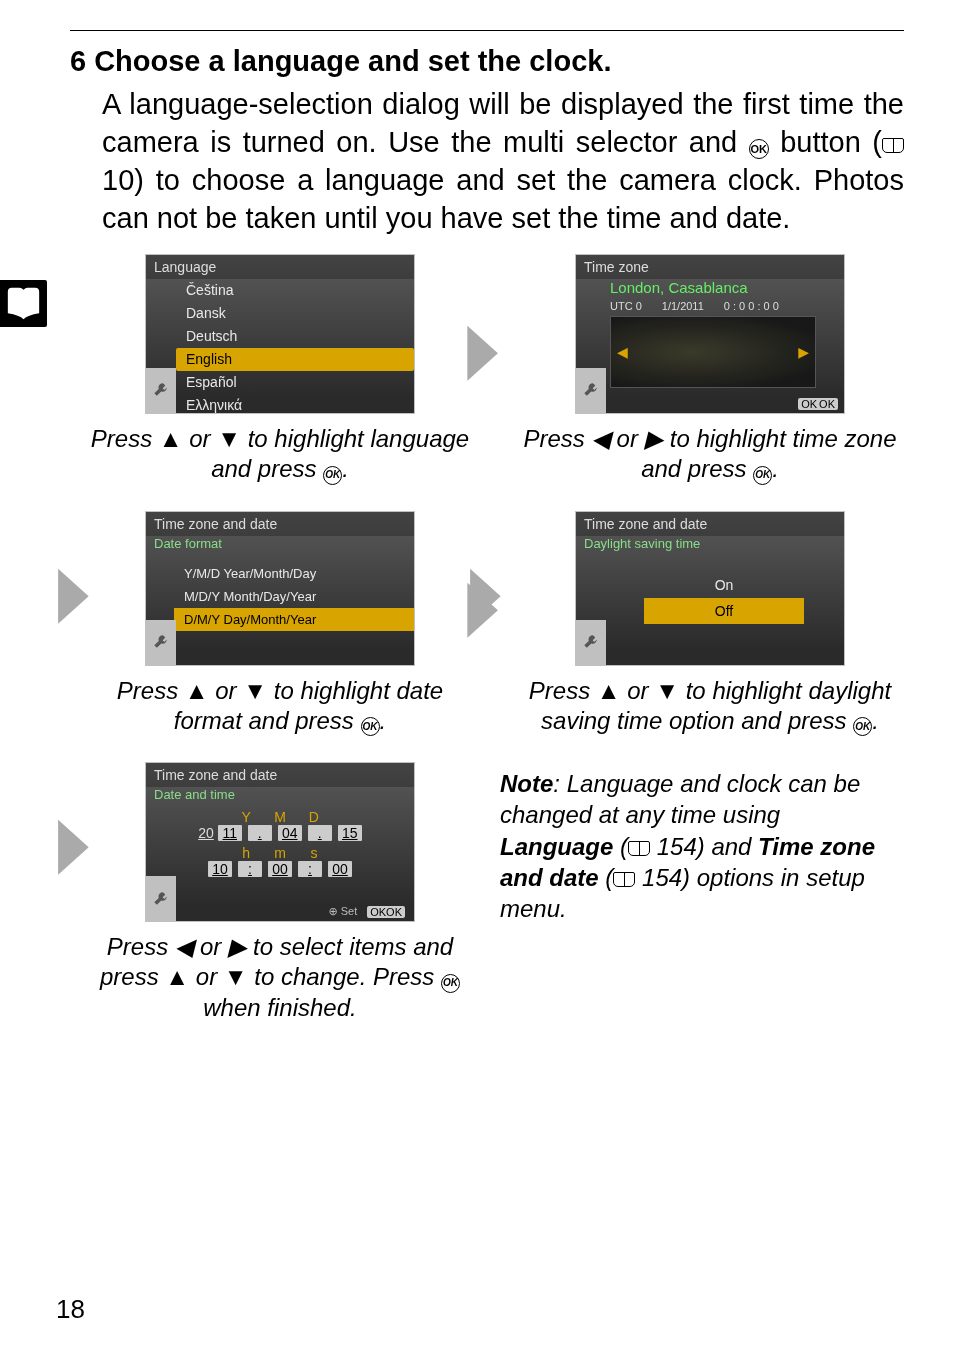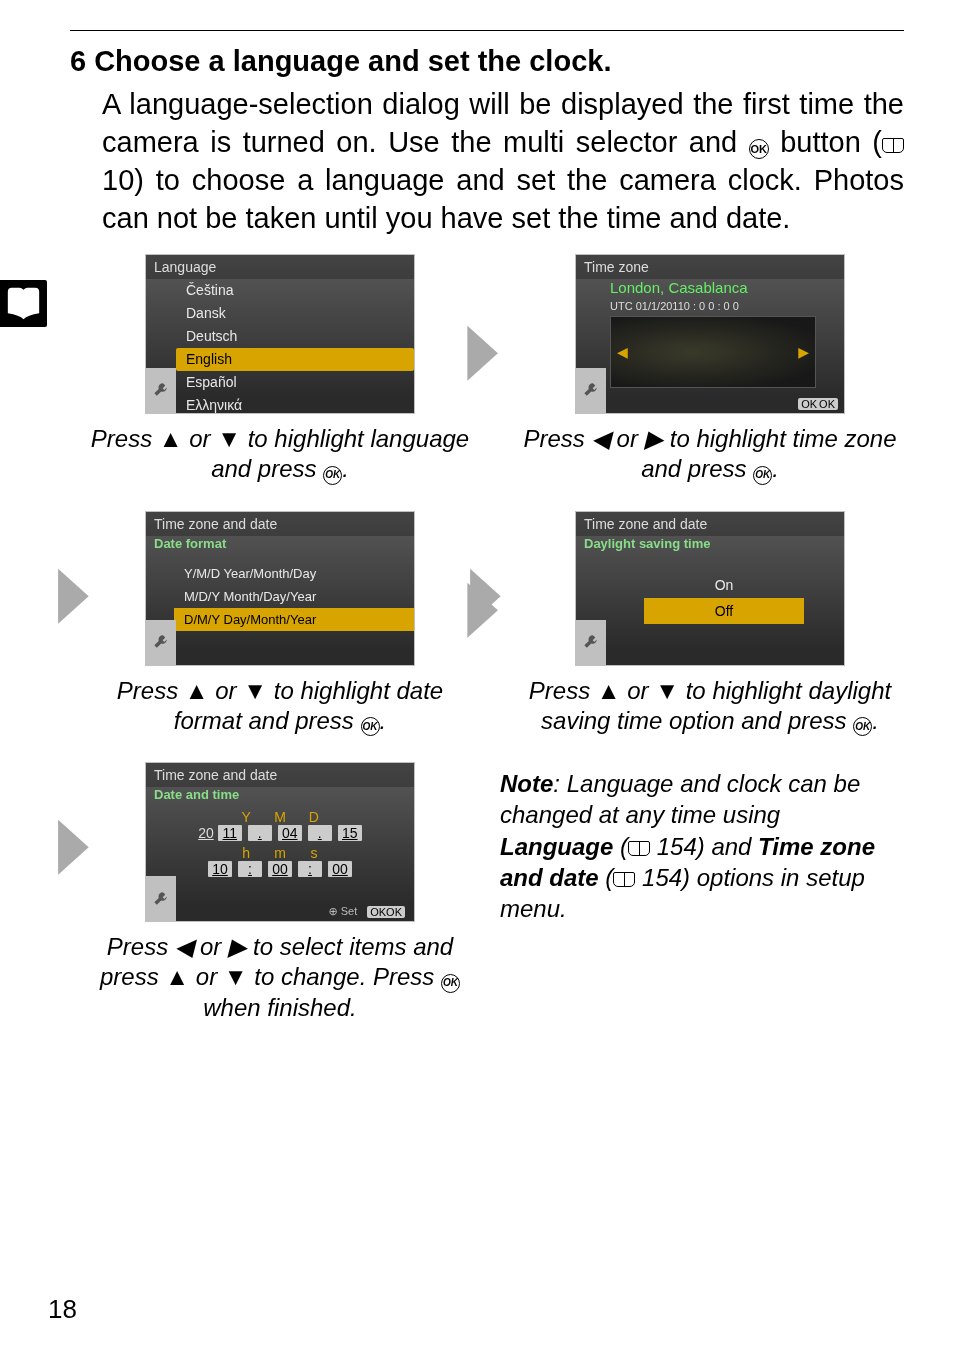--- a/index.html
+++ b/index.html
@@ -119,21 +119,20 @@
   .screen-title {
     background: rgba(0,0,0,0.25);
     font-size: 14px;
     color: #ddd;
     padding: 4px 8px;
   }
   .screen-subtitle {
     font-size: 13px;
     color: #8d8;
     padding: 0 8px 3px;
-    font-weight: bold;
   }
   .wrench-side {
     position: absolute;
     left: 0;
     bottom: 0;
     width: 30px;
     height: 45px;
     background: #c0c0c0;
     display:flex;
     align-items:center;
@@ -176,20 +175,21 @@
   .tz-info {
     font-size: 15px;
     color: #6e6;
     padding: 0 8px 2px 34px;
   }
   .tz-row {
     font-size: 11px;
     color: #ddd;
     padding: 2px 8px 0 34px;
     display: flex;
+    gap: 20px;
   }
   .world-map {
     margin: 4px 28px 0 34px;
     height: 72px;
     background: radial-gradient(ellipse at 40% 50%, #3a3a2a, #181818 80%);
     border: 1px solid #555;
     position: relative;
   }
   .world-map .arrow-l,
   .world-map .arrow-r {
@@ -284,21 +284,21 @@
     font-weight: bold;
     font-style: italic;
   }
   .note-block strong.opt {
     font-weight: bold;
     font-style: italic;
   }
   .page-num {
     position: absolute;
     bottom: 20px;
-    left: 48px;
+    left: 56px;
     font-size: 26px;
   }
   .wrench-icon {
     width: 18px; height: 18px;
   }
   .row3-left .chev-left,
   .row2-left .chev-left,
   .row2-right .chev-left {
     left: -32px;
     top: 56px;

